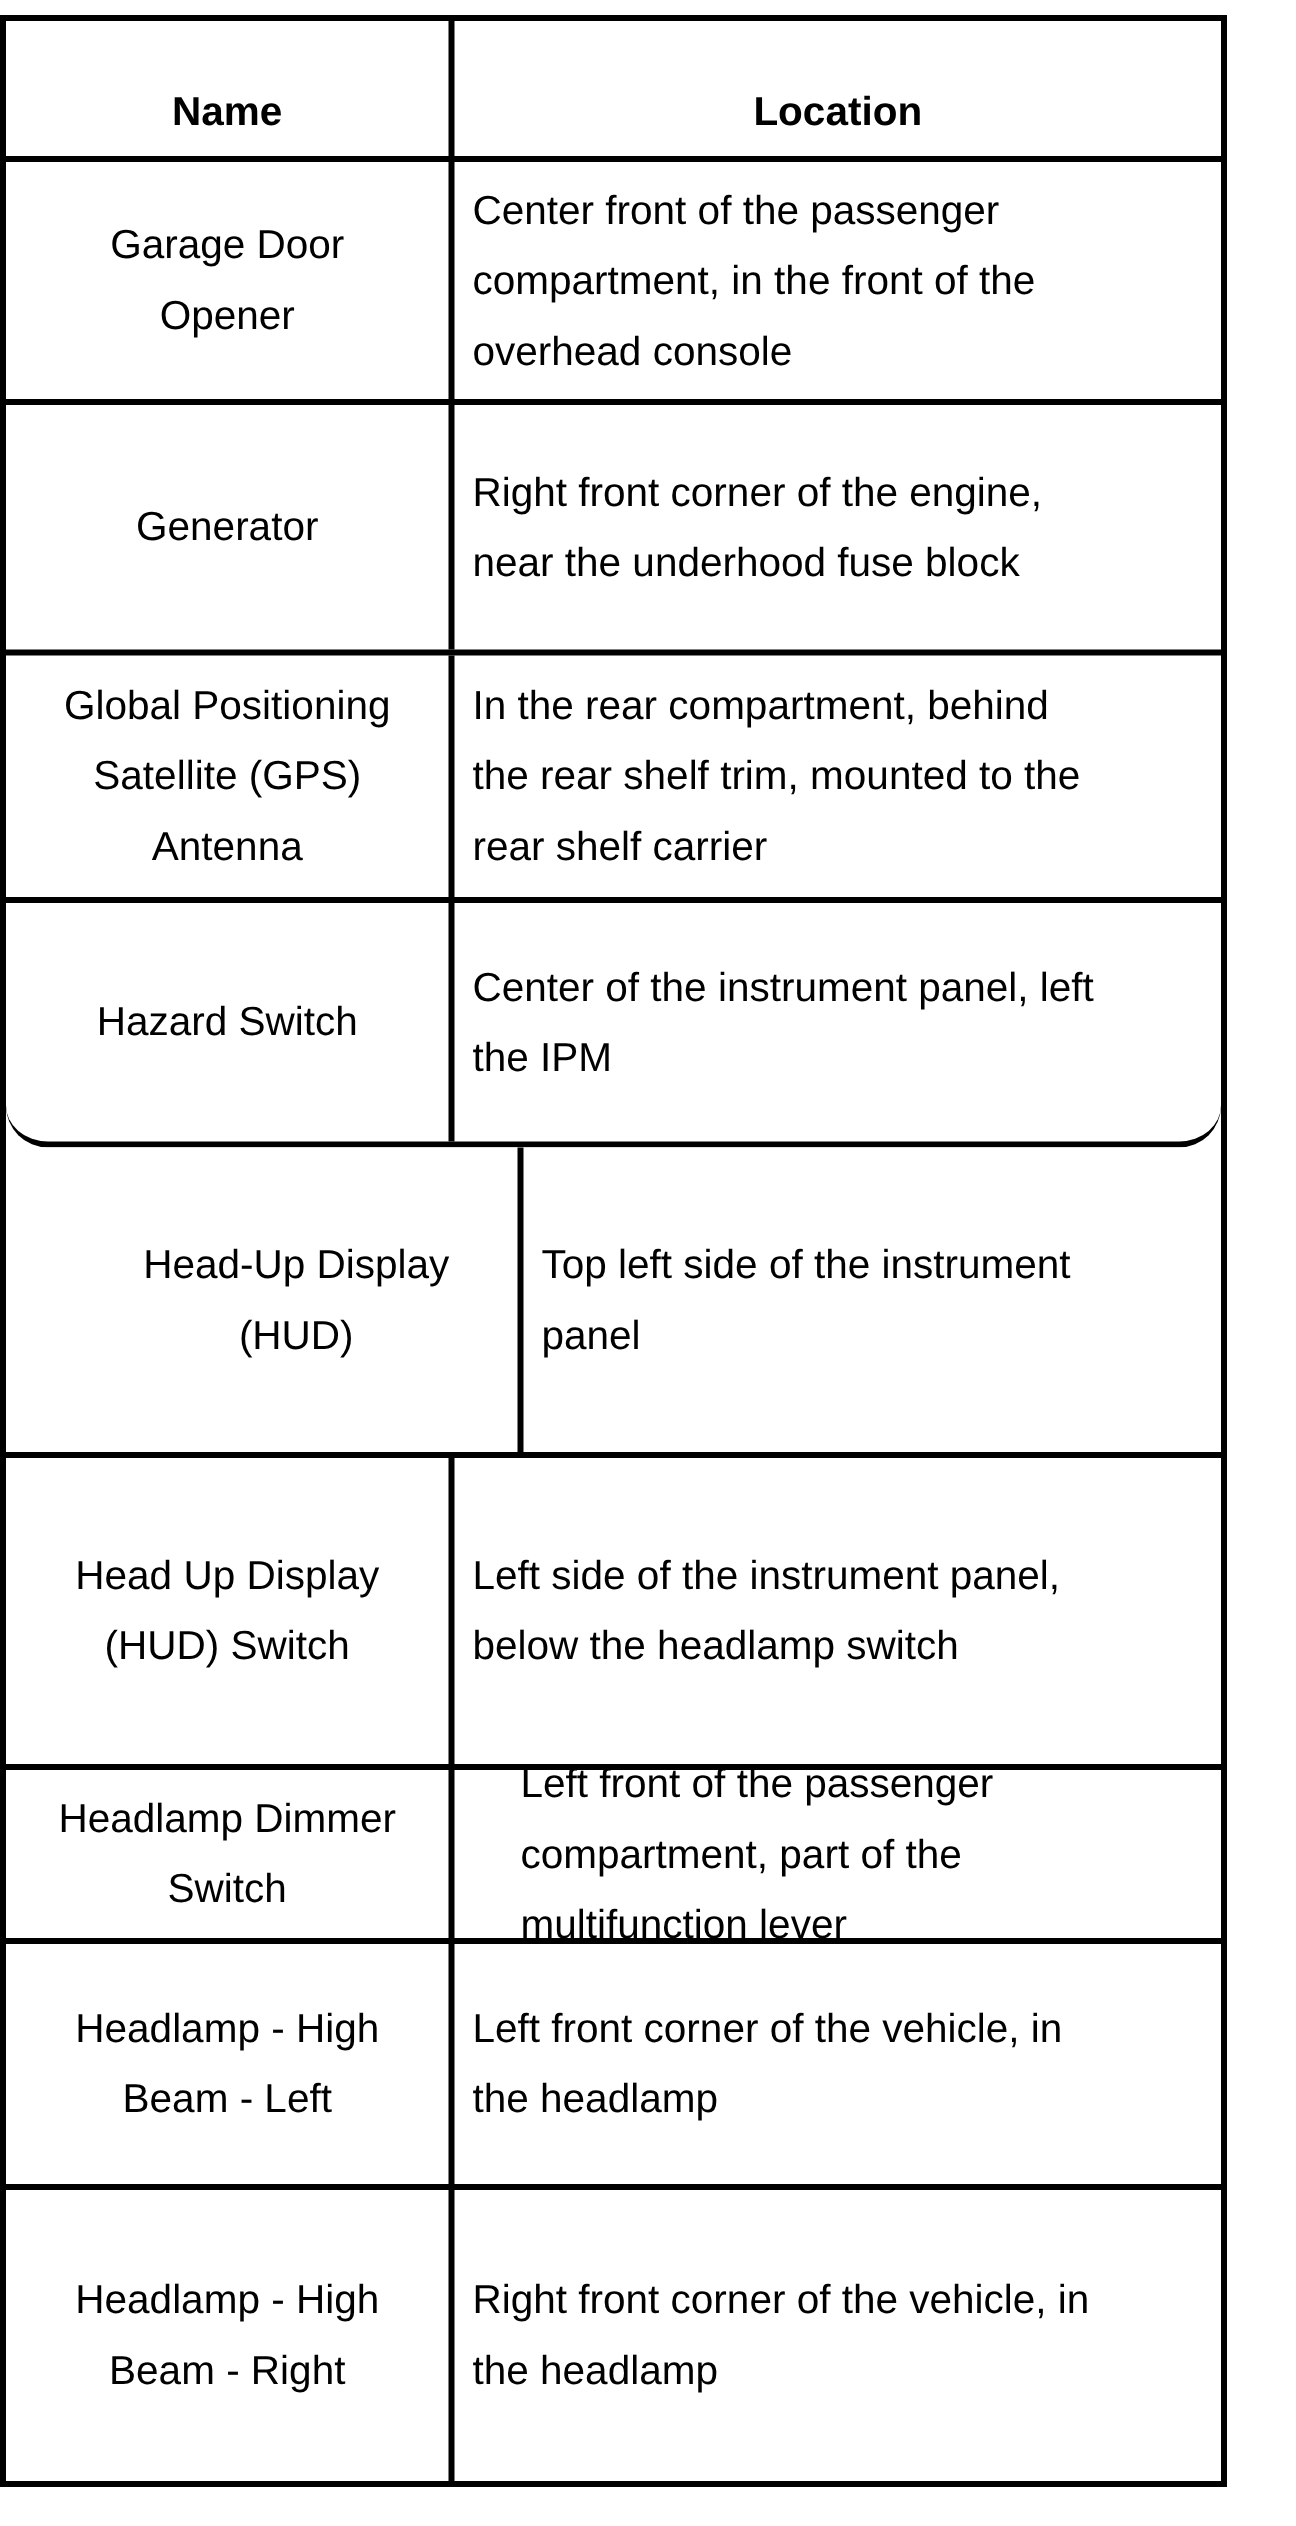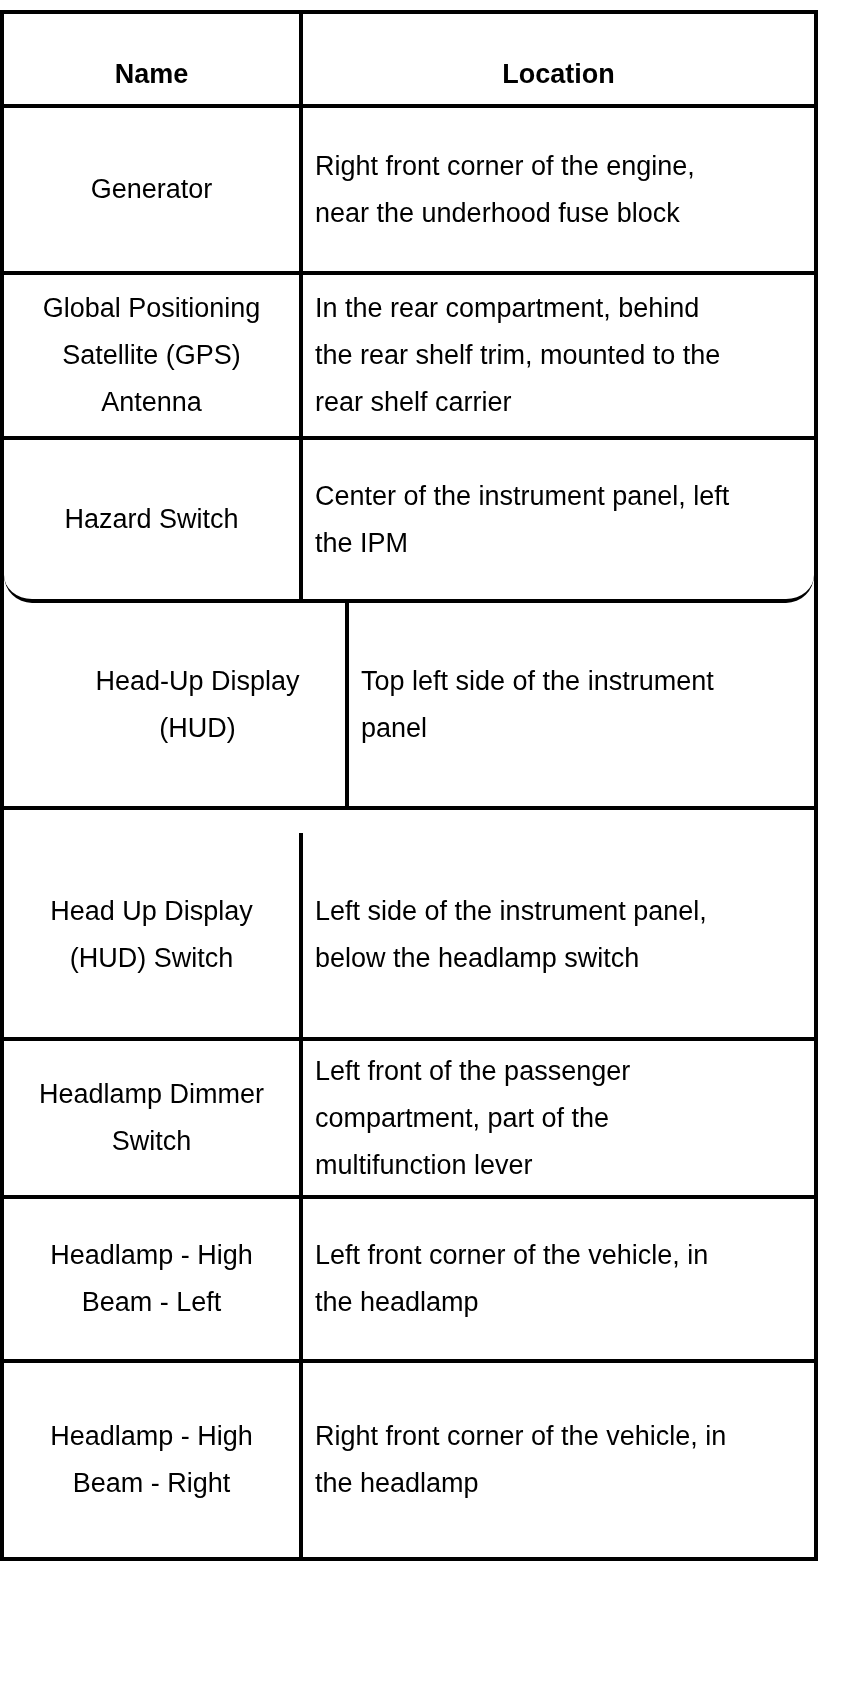--- a/index.html
+++ b/index.html
@@ -80,20 +80,28 @@
 
   <div class="row header-row" style="height:94px;">
     <div class="cell name-cell">
       <span class="txt">Name</span>
     </div>
     <div class="cell loc-cell">
       <span class="txt">Location</span>
     </div>
   </div>
 
+  <div class="row" style="height:162px;">
+    <div class="cell name-cell">
+      <span class="txt">Garage Door Opener</span>
+    </div>
+    <div class="cell loc-cell">
+      <span class="txt">Center front of the passenger compartment, in the front of the overhead console</span>
+    </div>
+  </div>
 
   <div class="row" style="height:167px;">
     <div class="cell name-cell">
       <span class="txt">Generator</span>
     </div>
     <div class="cell loc-cell">
       <span class="txt">Right front corner of the engine, near the underhood fuse block</span>
     </div>
   </div>
 
@@ -117,30 +125,30 @@
 
   <div class="row" style="height:207px;padding-left:46px;">
     <div class="cell name-cell">
       <span class="txt">Head-Up Display (HUD)</span>
     </div>
     <div class="cell loc-cell">
       <span class="txt">Top left side of the instrument panel</span>
     </div>
   </div>
 
-  <div class="row" style="height:208px;margin-top:23px;">
+  <div class="row" style="height:208px;">
     <div class="cell name-cell">
       <span class="txt">Head Up Display (HUD) Switch</span>
     </div>
     <div class="cell loc-cell">
       <span class="txt">Left side of the instrument panel, below the headlamp switch</span>
     </div>
   </div>
 
-  <div class="row" style="height:158px;">
+  <div class="row" style="height:116px;gap:32px;">
     <div class="cell name-cell">
       <span class="txt">Headlamp Dimmer Switch</span>
     </div>
     <div class="cell loc-cell">
       <span class="txt">Left front of the passenger compartment, part of the multifunction lever</span>
     </div>
   </div>
 
   <div class="row" style="height:164px;justify-content:flex-end;">
     <div class="cell name-cell">

